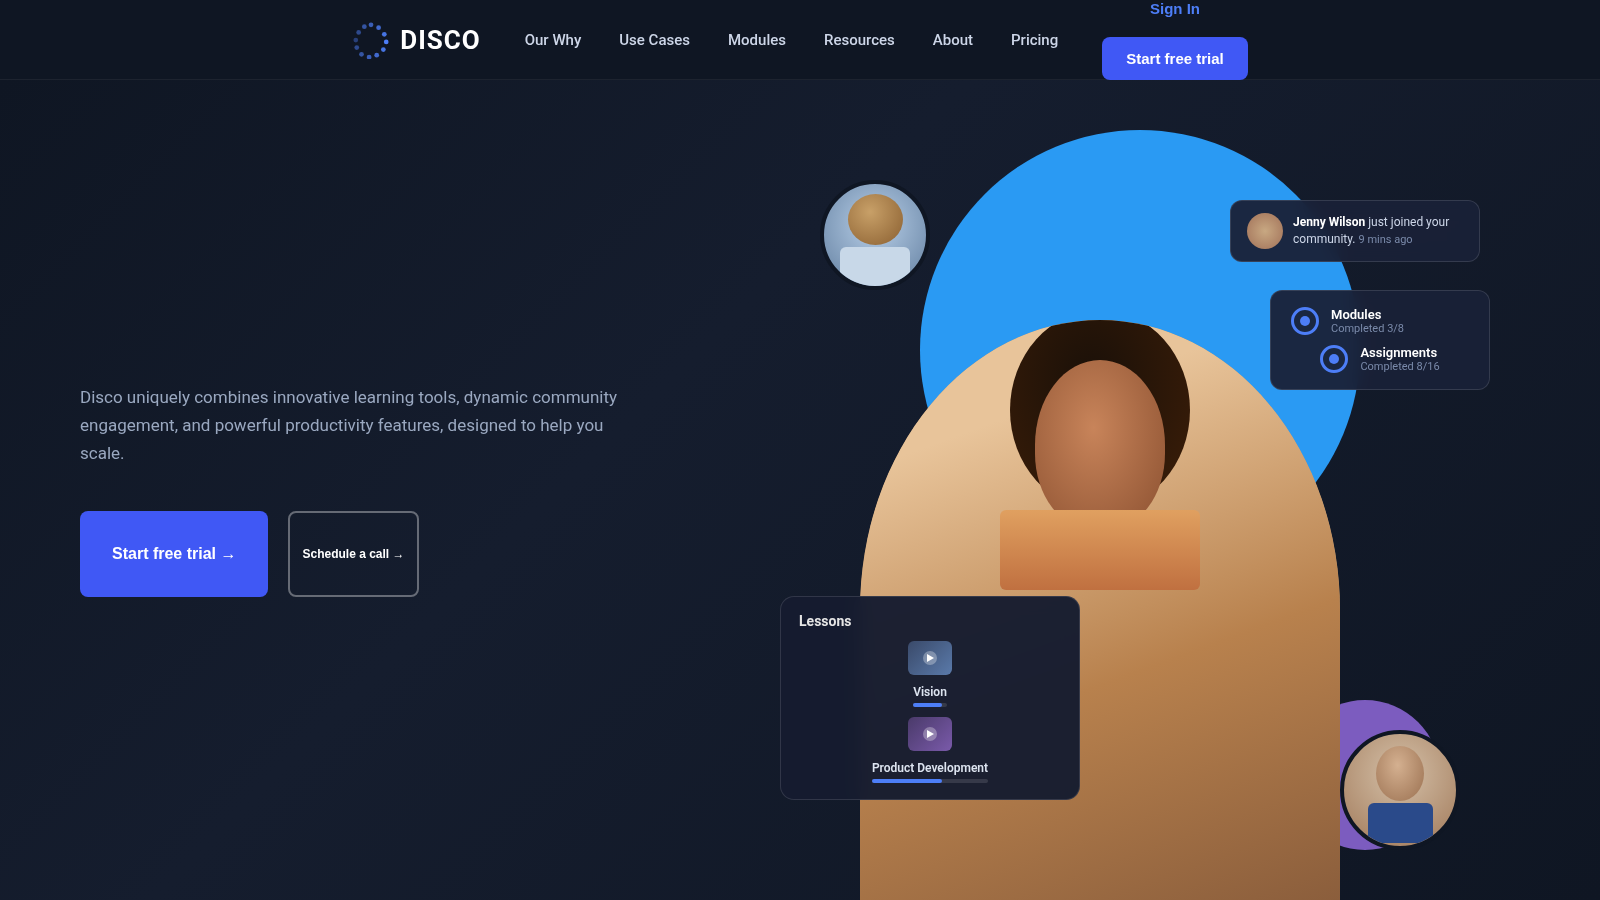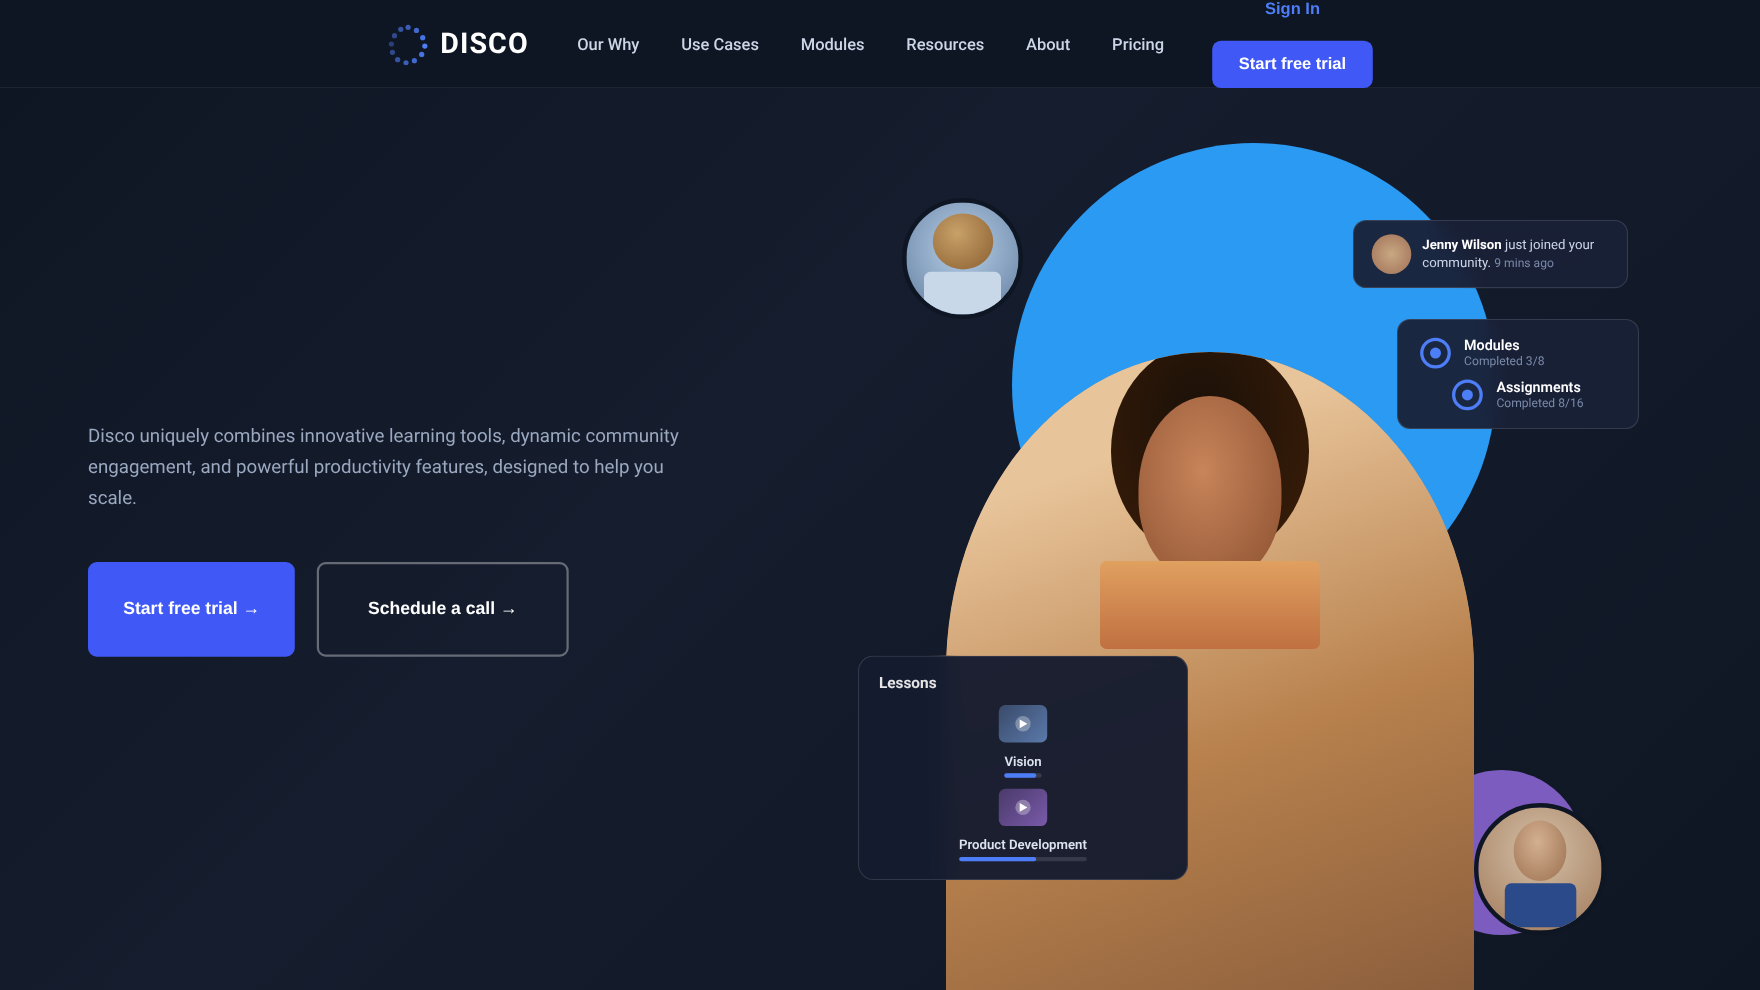--- a/index.html
+++ b/index.html
@@ -124,22 +124,22 @@
       cursor: pointer;
       display: flex;
       align-items: center;
       gap: 8px;
     }
     .btn-secondary {
       background: transparent;
       color: #fff;
       border: 2px solid rgba(255,255,255,0.35);
       border-radius: 8px;
-      padding: 18px 44px;
-      font-size: 16px;
+      padding: 18px 12px;
+      font-size: 12px;
       font-weight: 600;
       cursor: pointer;
       display: flex;
       align-items: center;
       gap: 8px;
     }
 
     
     .hero-right {
       flex: 1;

